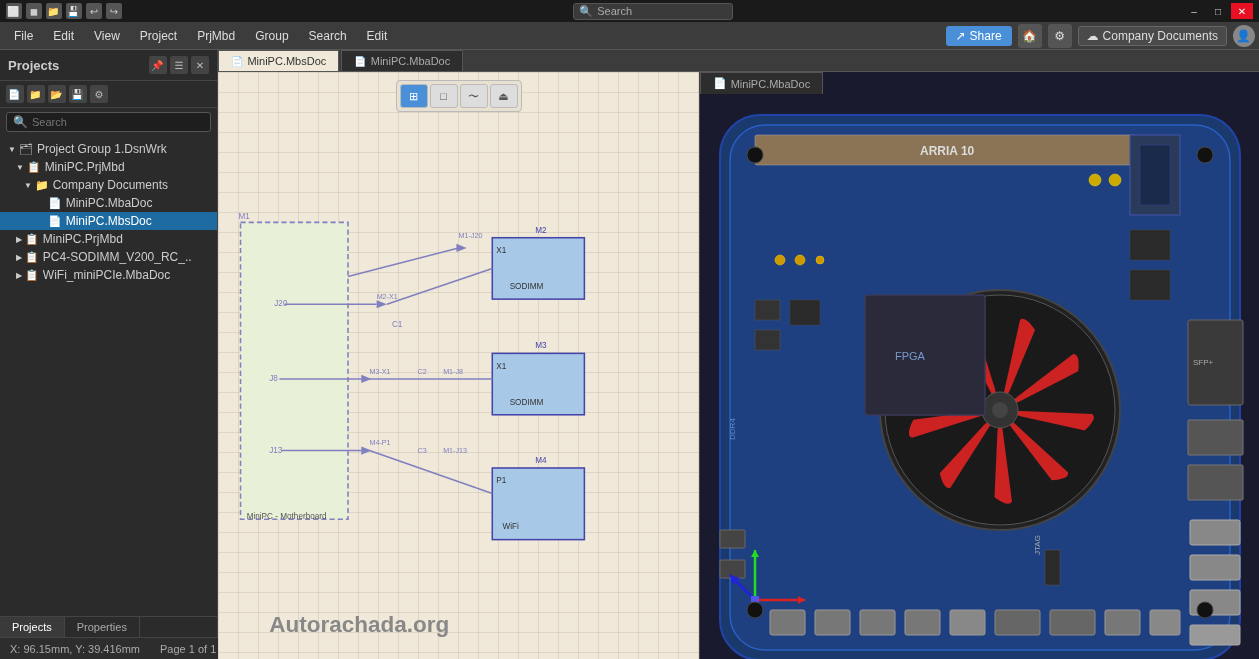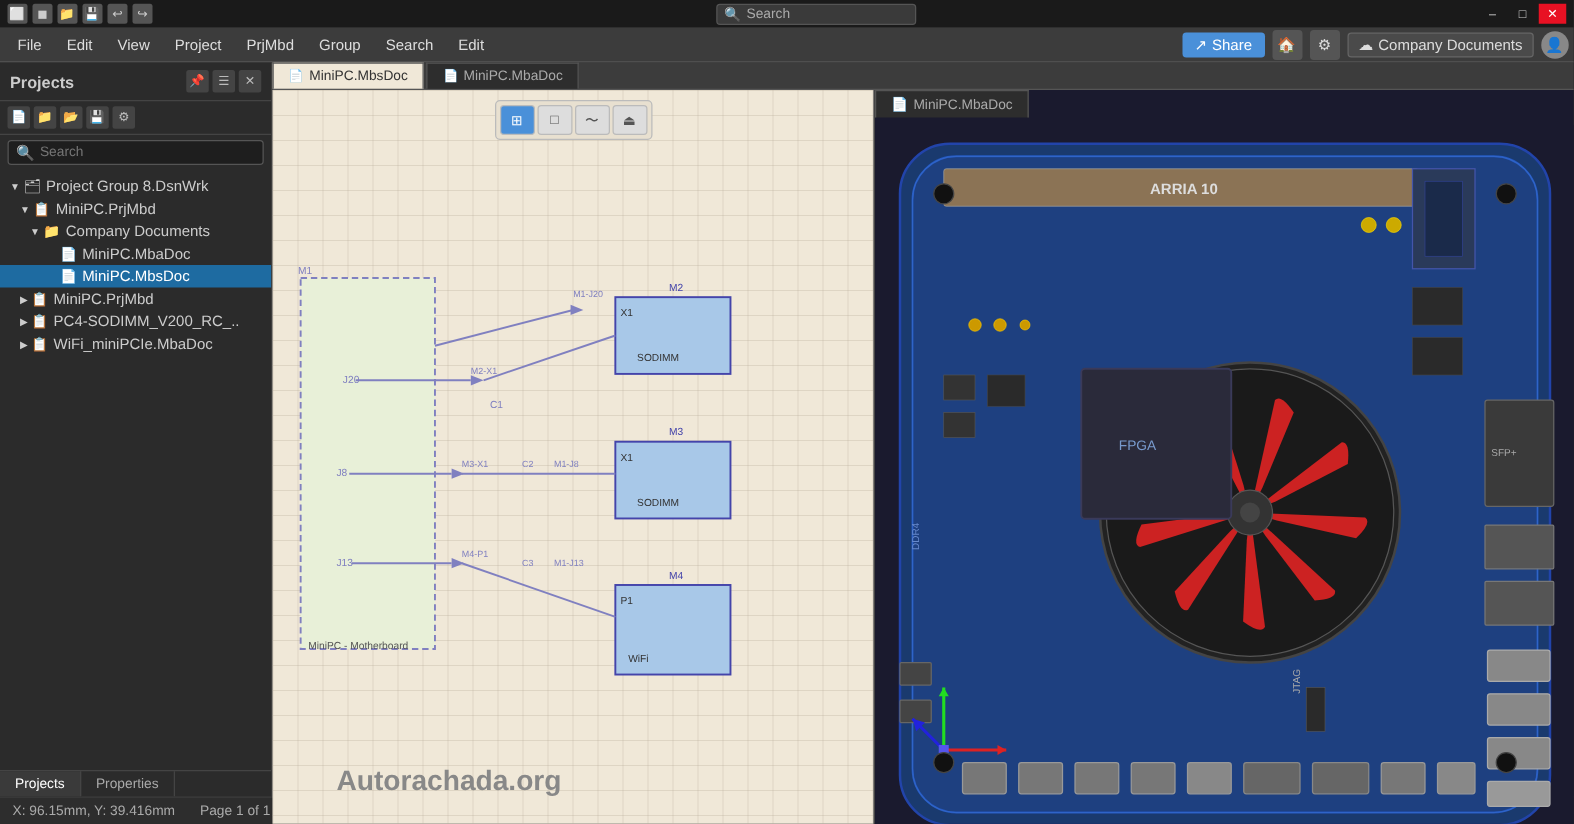--- a/index.html
+++ b/index.html
@@ -230,21 +230,21 @@
     </div>
     <div class="search-box">
       <span>🔍</span>
       <input type="text" placeholder="Search" style="">
     </div>
     <div class="tree-area">
 
       <div class="tree-item">
         <span class="tree-arrow">▼</span>
         <span class="tree-icon">🗂</span>
-        <span>Project Group 8.DsnWrk</span>
+        <span>Project Group 1.DsnWrk</span>
       </div>
 
       <div class="tree-item">
         <span class="indent1"></span>
         <span class="tree-arrow">▼</span>
         <span class="tree-icon">📋</span>
         <span>MiniPC.PrjMbd</span>
       </div>
 
       <div class="tree-item">

